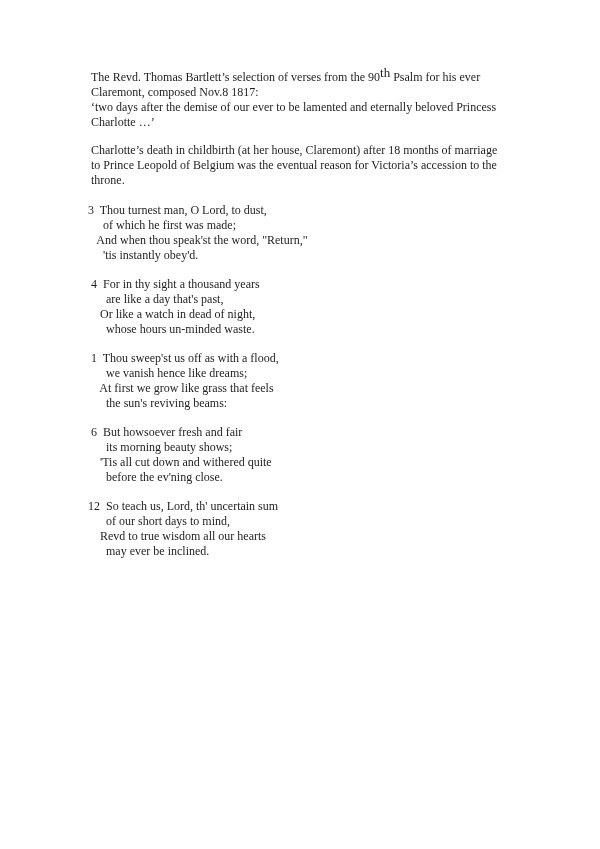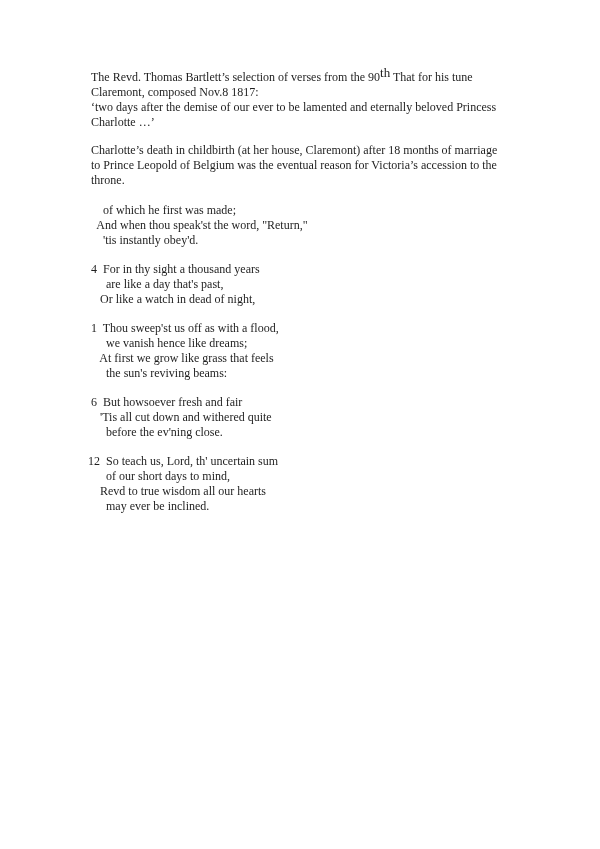--- a/index.html
+++ b/index.html
@@ -26,53 +26,56 @@
     letter-spacing: 0;
   }
 </style>
 </head>
 <body>
 
 <div class="page">
   <div class="content">
 
     <div class="para">
-      <div class="line"><span>The Revd. Thomas Bartlett’s selection of verses from the 90</span><sup class="ord">th</sup><span> That for his tune</span></div>
+      <div class="line"><span>The Revd. Thomas Bartlett’s selection of verses from the 90</span><sup class="ord">th</sup><span> Psalm for his ever</span></div>
       <div class="line">Claremont, composed Nov.8 1817:</div>
       <div class="line">‘two days after the demise of our ever to be lamented and eternally beloved Princess</div>
       <div class="line">Charlotte …’</div>
     </div>
 
     <div class="para second">
       <div class="line">Charlotte’s death in childbirth (at her house, Claremont) after 18 months of marriage</div>
       <div class="line">to Prince Leopold of Belgium was the eventual reason for Victoria’s accession to the</div>
       <div class="line">throne.</div>
     </div>
 
     <div class="verse">
+      <div class="line">3  Thou turnest man, O Lord, to dust,</div>
       <div class="line">     of which he first was made;</div>
       <div class="line">   And when thou speak'st the word, "Return,"</div>
       <div class="line">     'tis instantly obey'd.</div>
     </div>
 
     <div class="verse">
       <div class="line"> 4  For in thy sight a thousand years</div>
       <div class="line">      are like a day that's past,</div>
       <div class="line">    Or like a watch in dead of night,</div>
+      <div class="line">      whose hours un-minded waste.</div>
     </div>
 
     <div class="verse">
       <div class="line"> 1  Thou sweep'st us off as with a flood,</div>
       <div class="line">      we vanish hence like dreams;</div>
       <div class="line">    At first we grow like grass that feels</div>
       <div class="line">      the sun's reviving beams:</div>
     </div>
 
     <div class="verse">
       <div class="line"> 6  But howsoever fresh and fair</div>
+      <div class="line">      its morning beauty shows;</div>
       <div class="line">    'Tis all cut down and withered quite</div>
       <div class="line">      before the ev'ning close.</div>
     </div>
 
     <div class="verse">
       <div class="line">12  So teach us, Lord, th' uncertain sum</div>
       <div class="line">      of our short days to mind,</div>
       <div class="line">    Revd to true wisdom all our hearts</div>
       <div class="line">      may ever be inclined.</div>
     </div>

